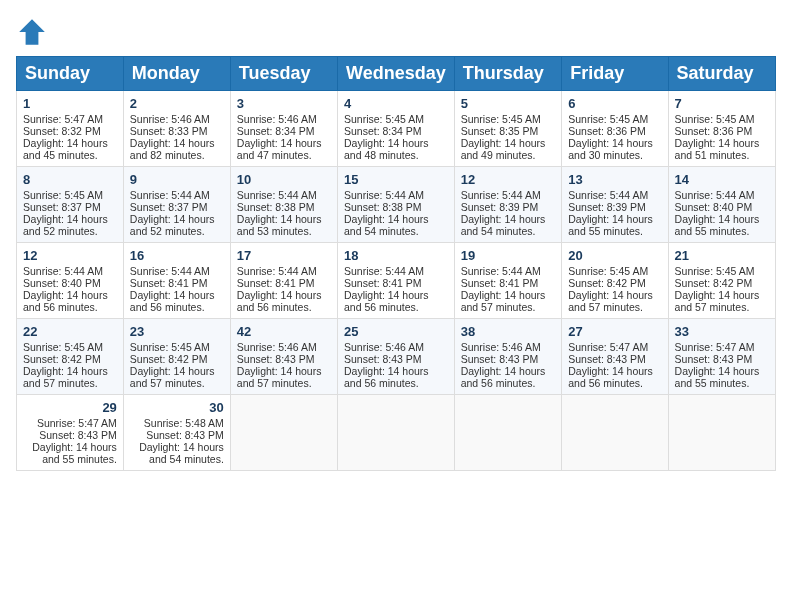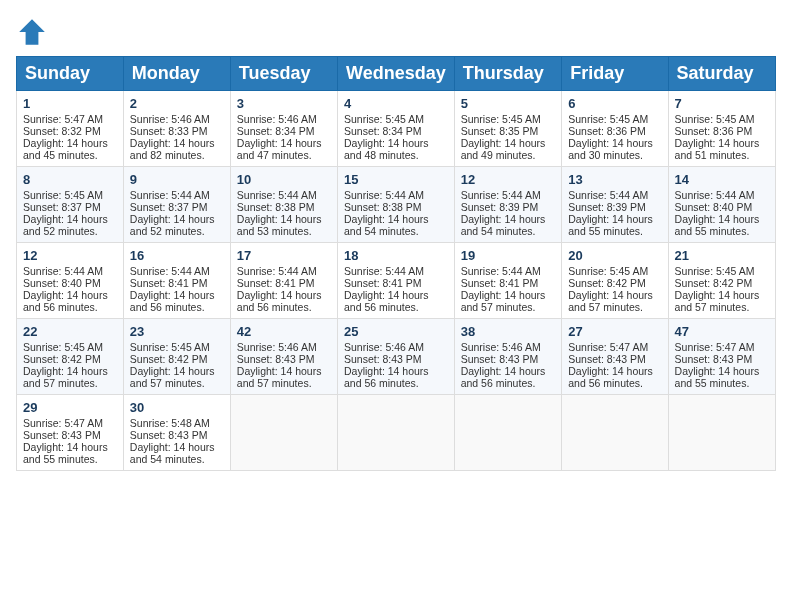--- a/index.html
+++ b/index.html
@@ -79,20 +79,21 @@
       font-weight: bold;
       color: #1a3a5c;
       display: block;
       margin-bottom: 2px;
     }
     .empty-cell {
       background: #f9f9f9 !important;
     }
     .last-row td {
       min-height: 70px;
+      text-align: right;
     }
   </style>
 </head>
 <body>
 
 <div class="header">
   <div class="logo">
     <svg class="logo-icon" viewBox="0 0 40 40">
       <polygon points="20,4 36,20 28,20 28,36 12,36 12,20 4,20" fill="#2a7ab8"></polygon>
     </svg>
@@ -283,21 +284,21 @@
         <span>Sunset: 8:43 PM<br></span>
         <span>Daylight: 14 hours and 56 minutes.</span>
       </td>
         <td>
         <span class="day-number">27</span>
         <span>Sunrise: 5:47 AM<br></span>
         <span>Sunset: 8:43 PM<br></span>
         <span>Daylight: 14 hours and 56 minutes.</span>
       </td>
         <td>
-        <span class="day-number">47</span>
+        <span class="day-number">33</span>
         <span>Sunrise: 5:47 AM<br></span>
         <span>Sunset: 8:43 PM<br></span>
         <span>Daylight: 14 hours and 55 minutes.</span>
       </td>
       </tr>
       <tr class="last-row">
         <td>
         <span class="day-number">29</span>
         <span>Sunrise: 5:47 AM<br></span>
         <span>Sunset: 8:43 PM<br></span>

